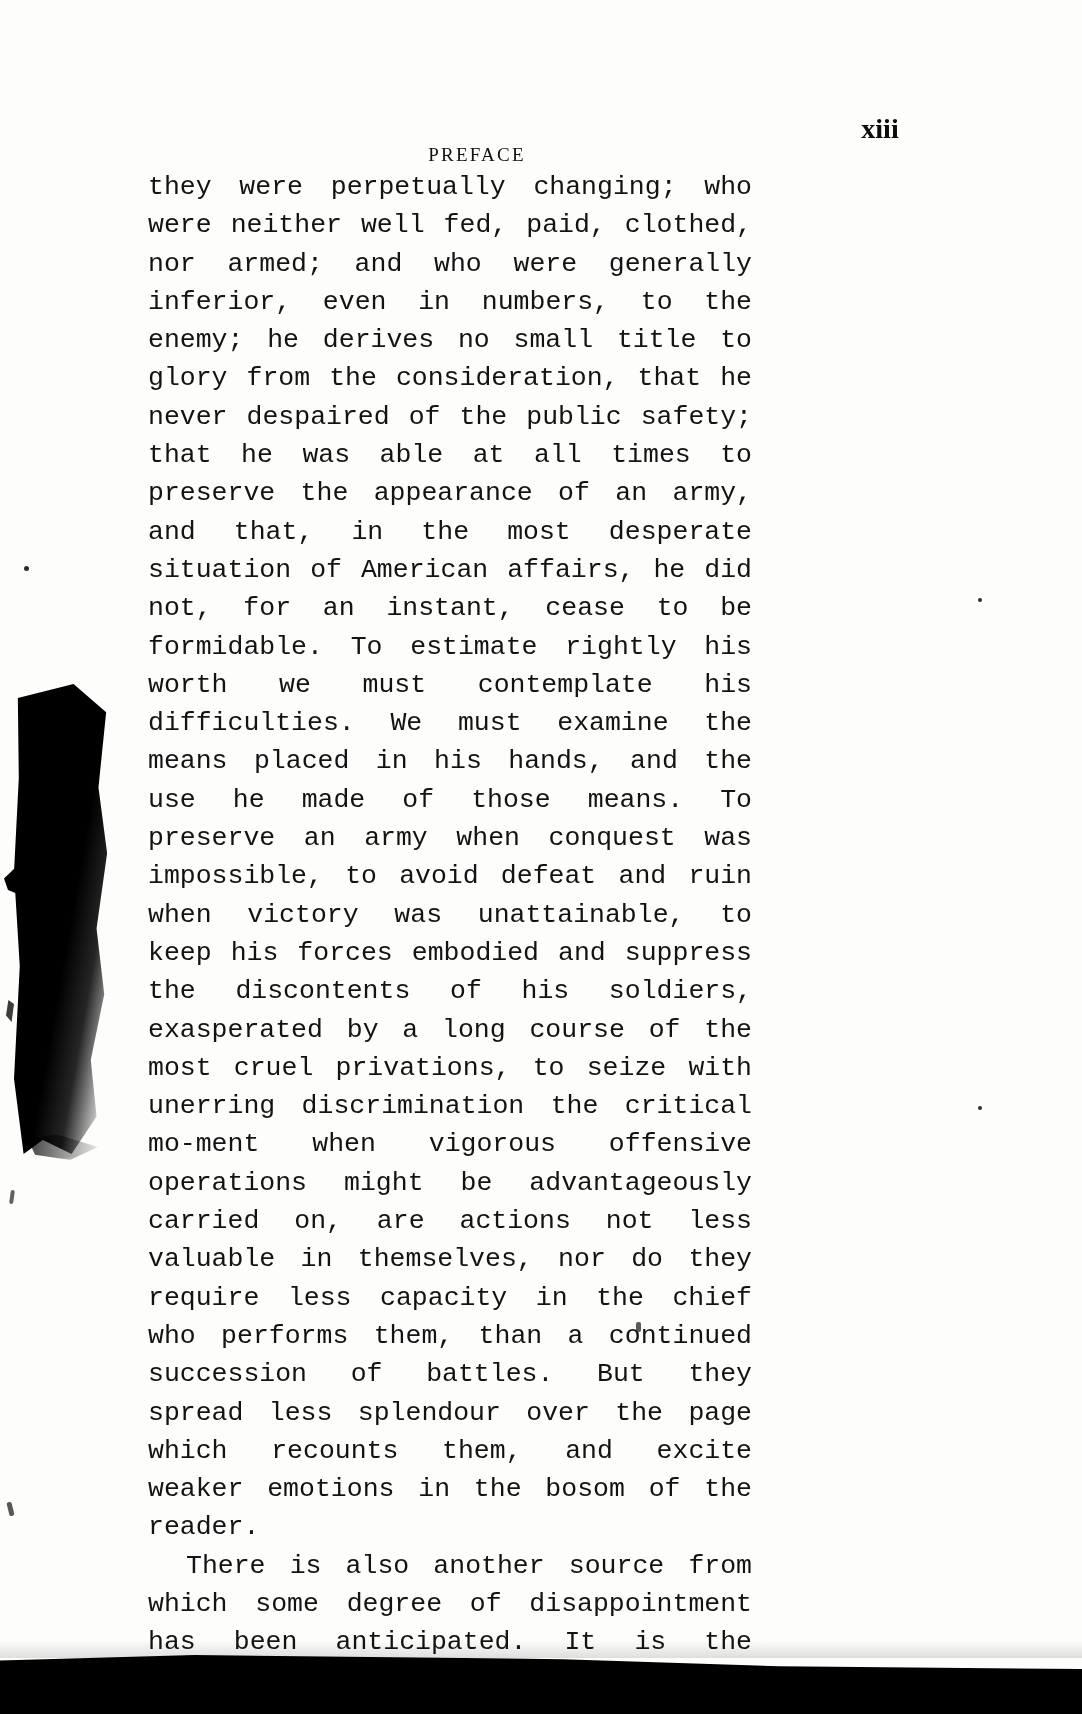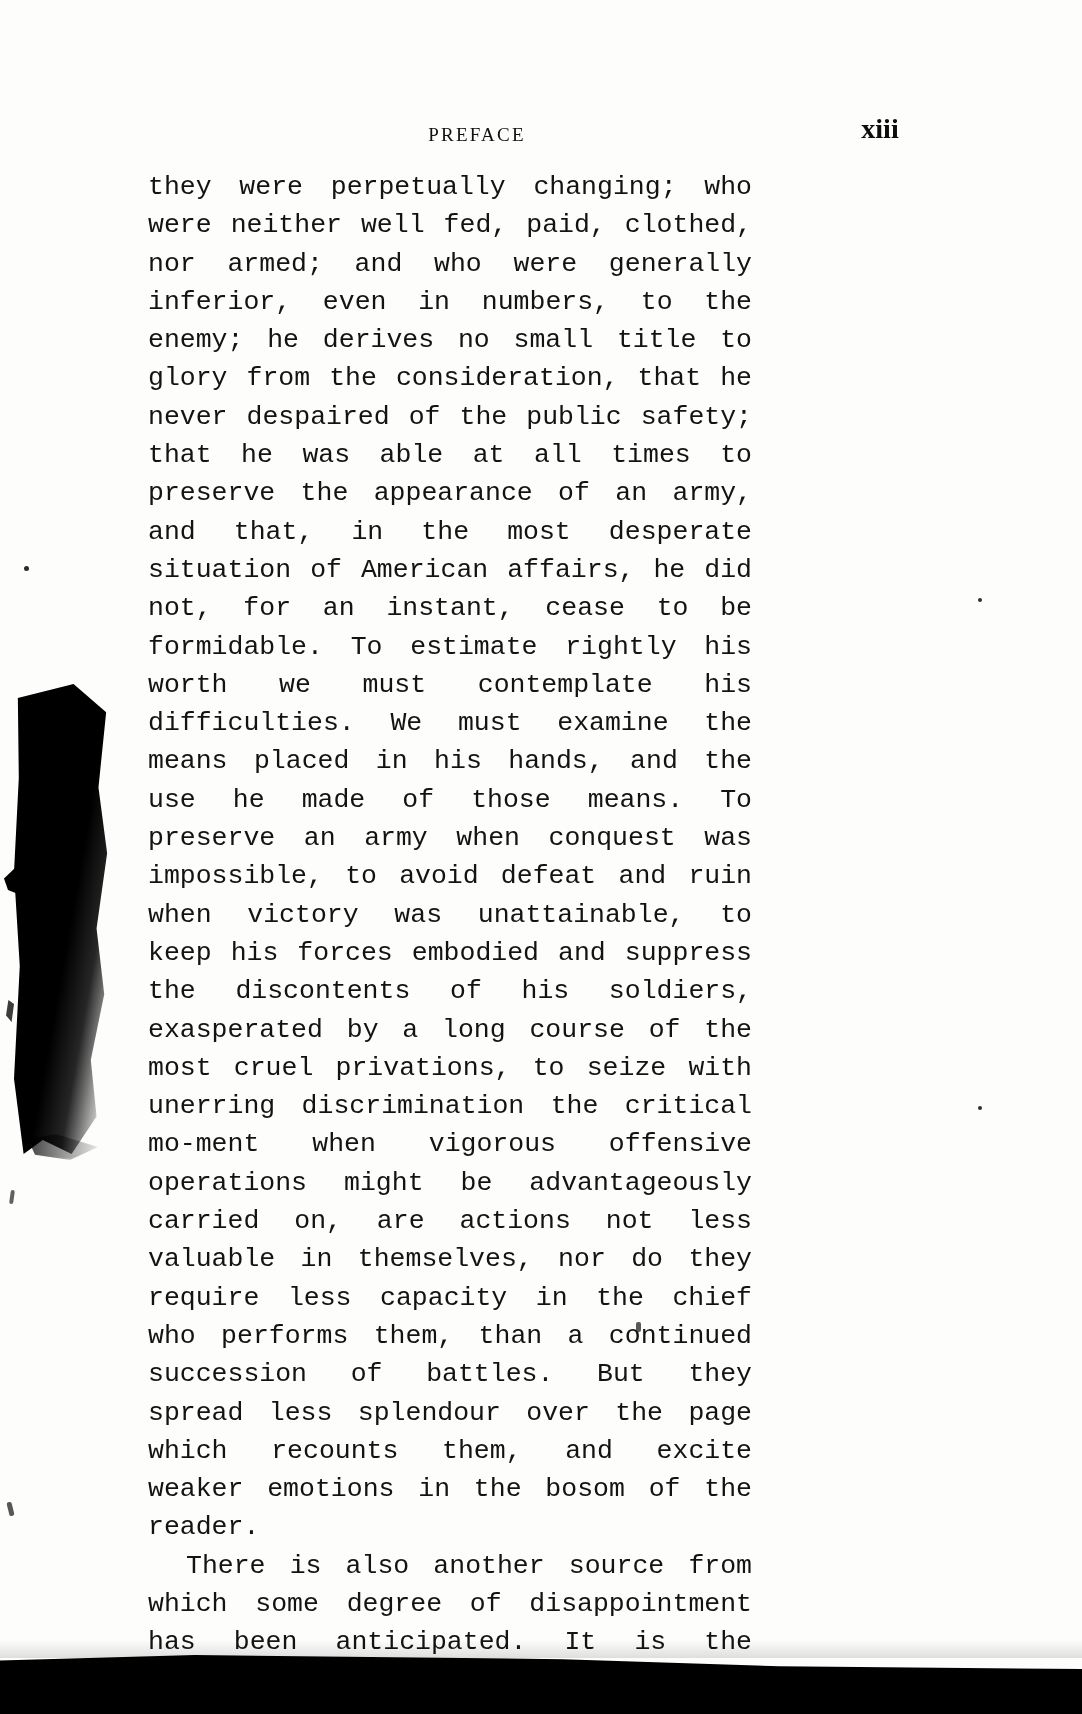--- a/index.html
+++ b/index.html
@@ -29,20 +29,21 @@
   .running-head .rh-title {
     position: absolute;
     left: 0;
     width: 952px;
     text-align: center;
     font-family: "Liberation Serif", serif;
     font-size: 19px;
     letter-spacing: 2.2px;
     color: #111111;
     text-indent: 2px;
+    margin-top: 20px;
   }
   .running-head .rh-folio {
     position: absolute;
     left: 820px;
     width: 120px;
     text-align: center;
     font-family: "Liberation Serif", serif;
     font-weight: bold;
     font-size: 28px;
     color: #0d0d0d;

